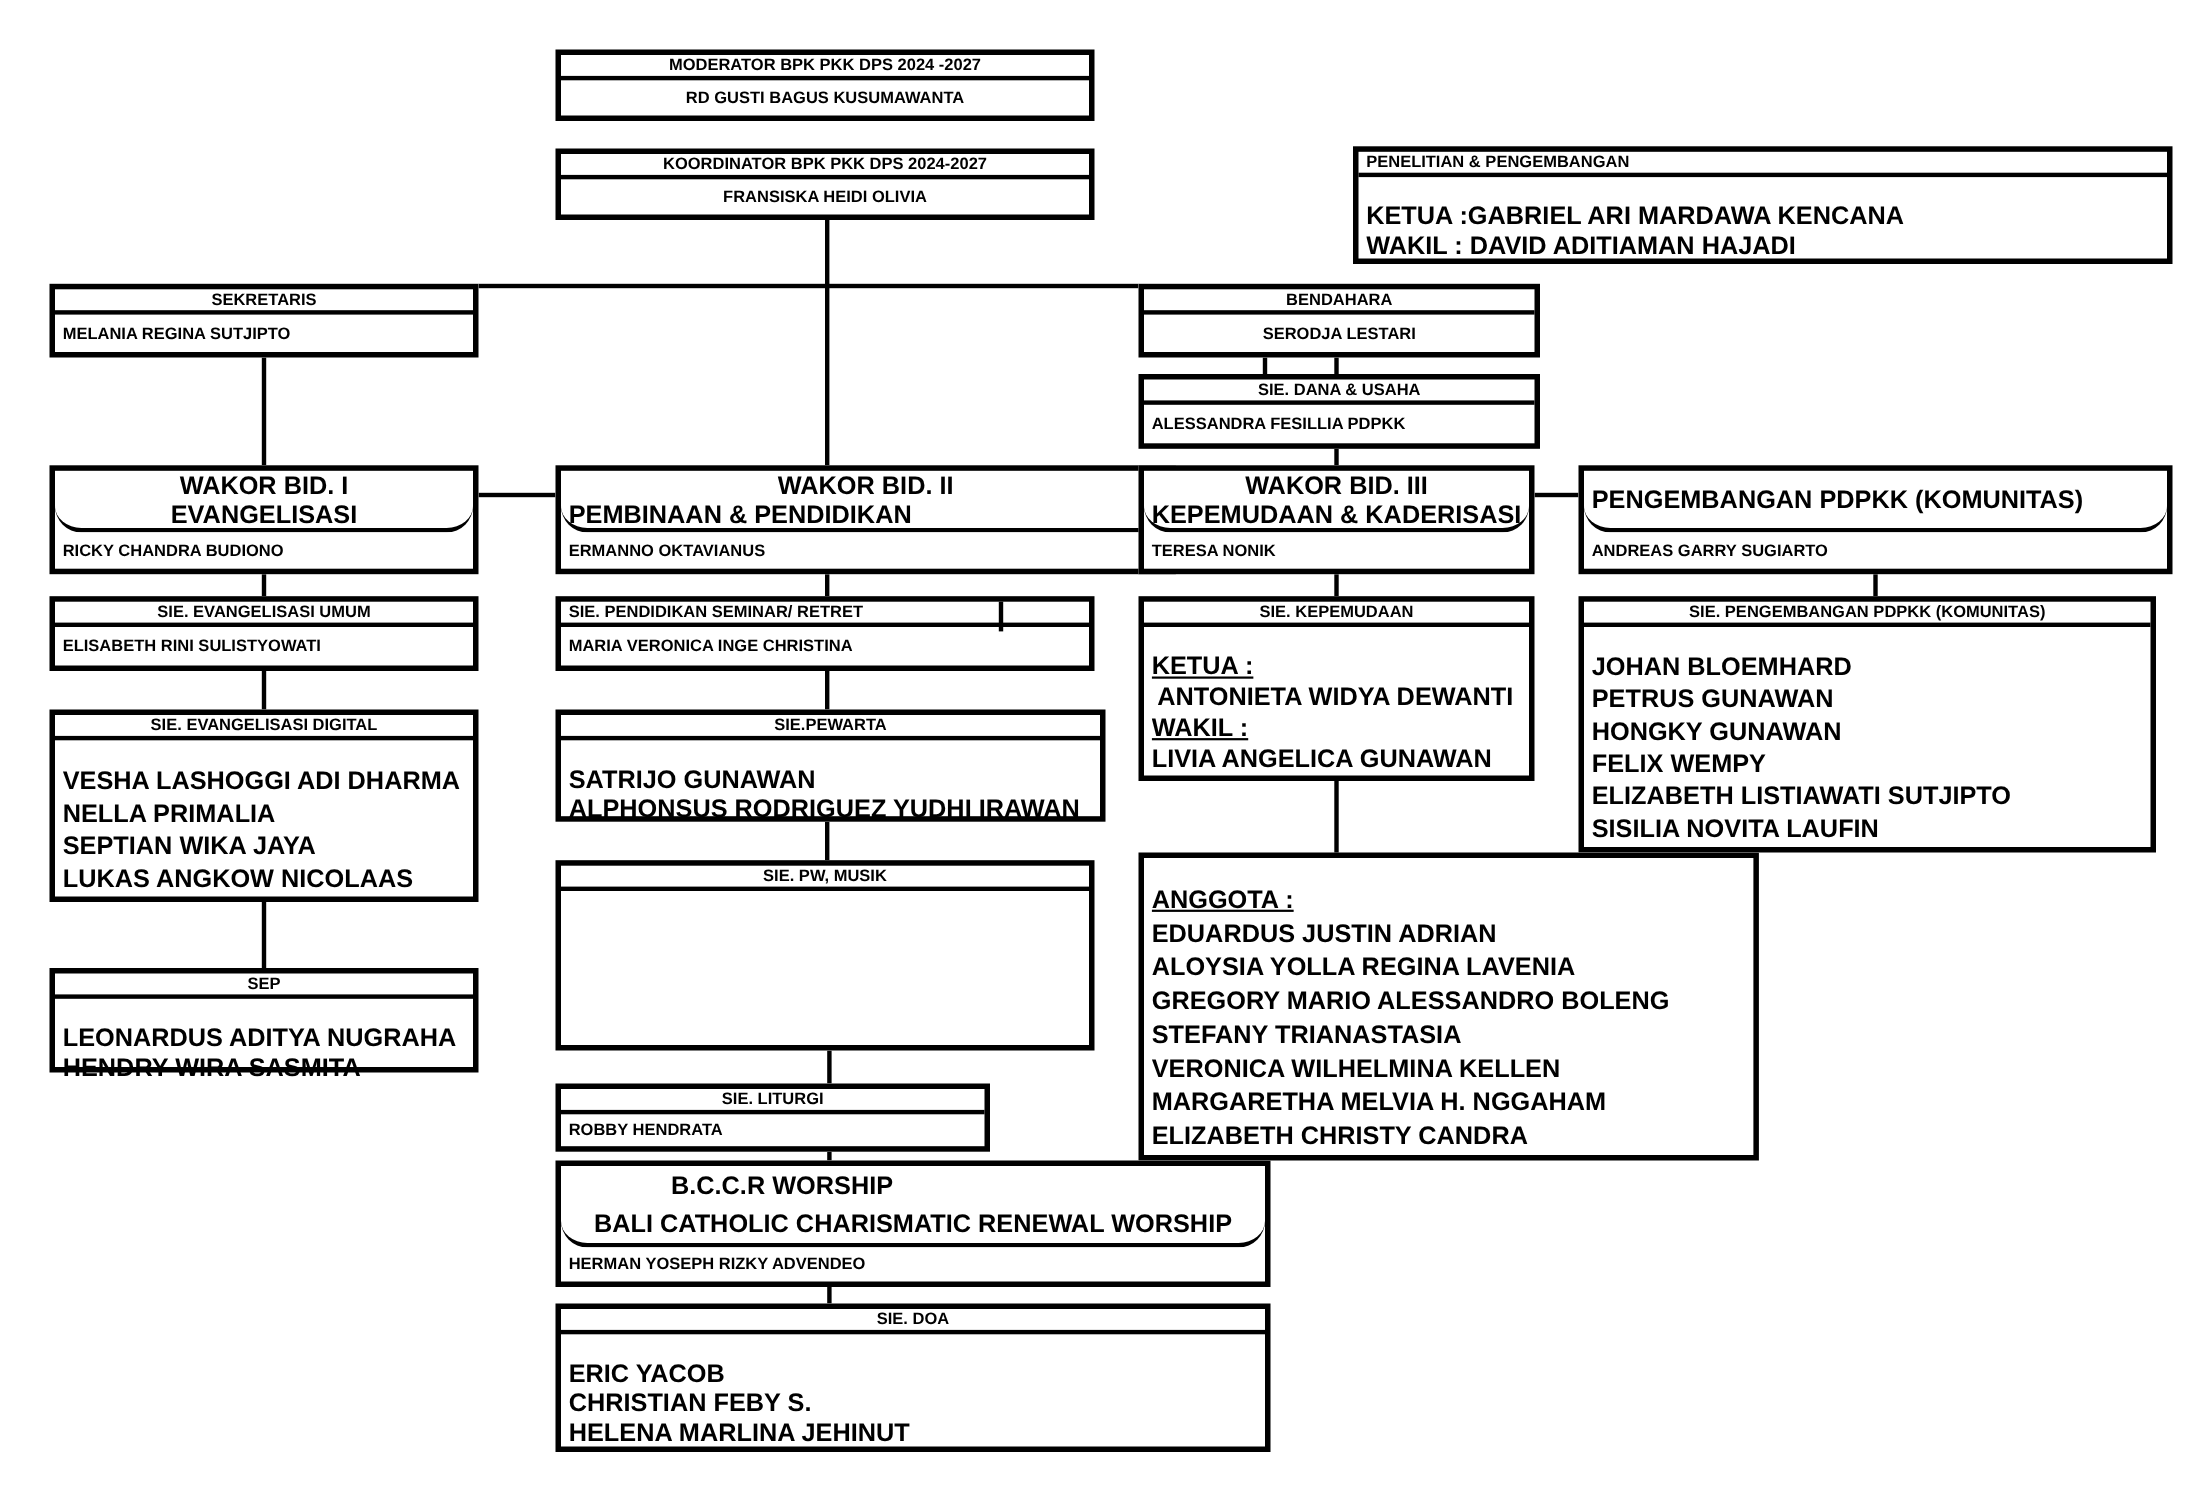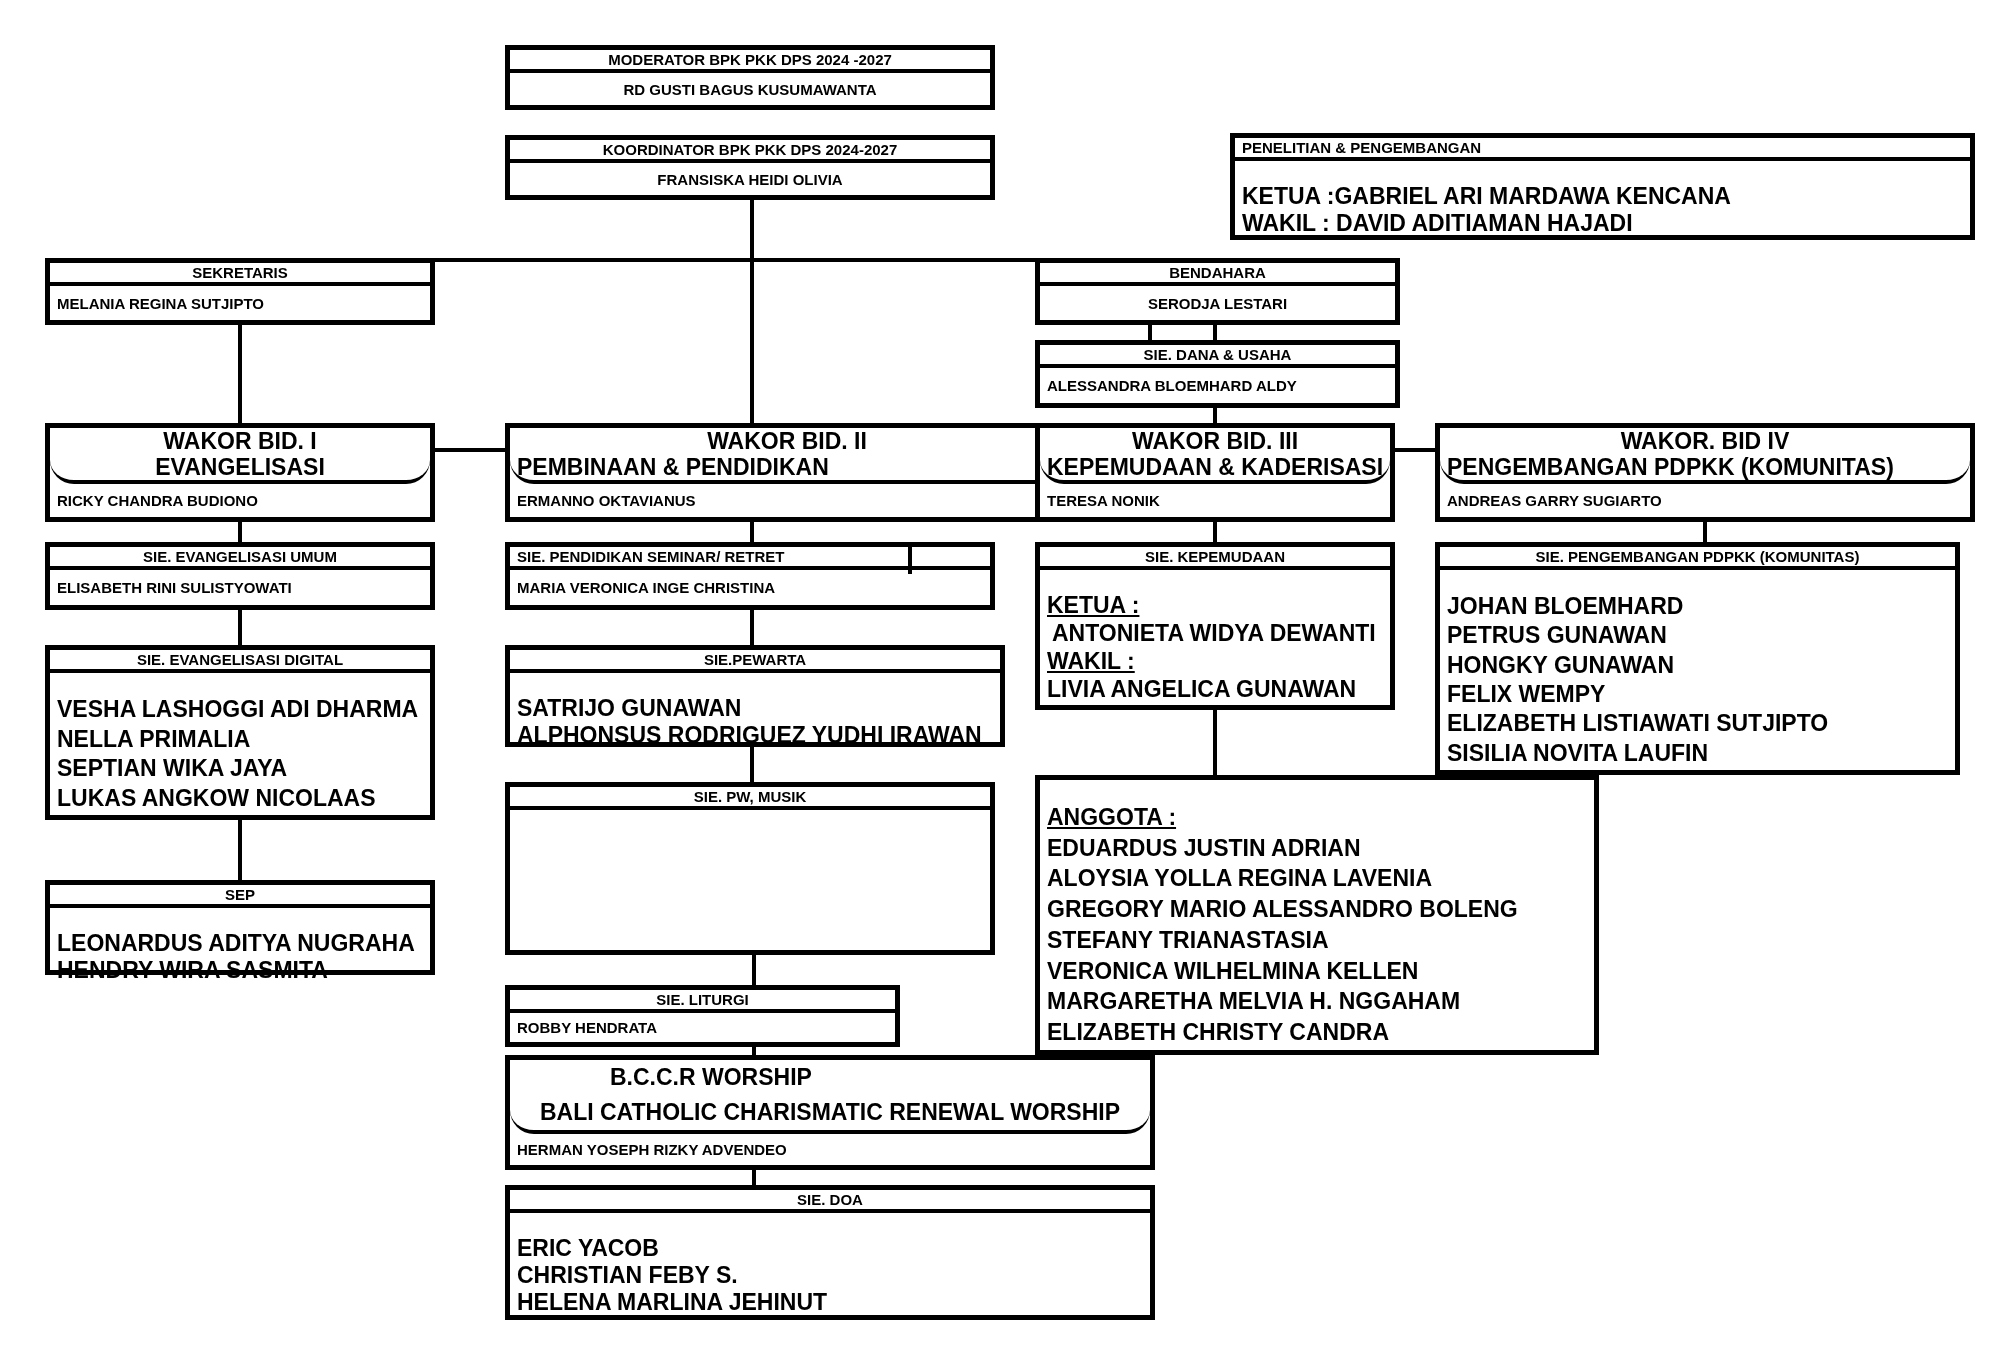--- a/index.html
+++ b/index.html
@@ -80,21 +80,21 @@
     <div class="cell body left">MELANIA REGINA SUTJIPTO</div>
   </div>
 
   <div class="box" style="left:1035px;top:258px;width:365px;height:67px">
     <div class="cell hdr center">BENDAHARA</div>
     <div class="cell body center">SERODJA LESTARI</div>
   </div>
 
   <div class="box" style="left:1035px;top:340px;width:365px;height:68px">
     <div class="cell hdr center">SIE. DANA &amp; USAHA</div>
-    <div class="cell body left">ALESSANDRA BLOEMHARD ALDY</div>
+    <div class="cell body left">ALESSANDRA FESILLIA PDPKK</div>
   </div>
 
   <div class="box" style="left:45px;top:423px;width:390px;height:99px">
     <div class="hdr2" style="height:56px">
       <div class="tline tcenter">WAKOR BID. I</div>
       <div class="tline tcenter">EVANGELISASI</div>
     </div>
     <div class="cell body left">RICKY CHANDRA BUDIONO</div>
   </div>
 
@@ -109,21 +109,20 @@
   <div class="box" style="left:1035px;top:423px;width:360px;height:99px">
     <div class="hdr2" style="height:56px">
       <div class="tline tcenter">WAKOR BID. III</div>
       <div class="tline tcenter">KEPEMUDAAN &amp; KADERISASI</div>
     </div>
     <div class="cell body left">TERESA NONIK</div>
   </div>
 
   <div class="box" style="left:1435px;top:423px;width:540px;height:99px">
     <div class="hdr2" style="height:56px">
-      <div class="tline tcenter">WAKOR. BID IV</div>
       <div class="tline">PENGEMBANGAN PDPKK (KOMUNITAS)</div>
     </div>
     <div class="cell body left">ANDREAS GARRY SUGIARTO</div>
   </div>
 
   <div class="box" style="left:45px;top:542px;width:390px;height:68px">
     <div class="cell hdr center">SIE. EVANGELISASI UMUM</div>
     <div class="cell body left">ELISABETH RINI SULISTYOWATI</div>
   </div>
 

